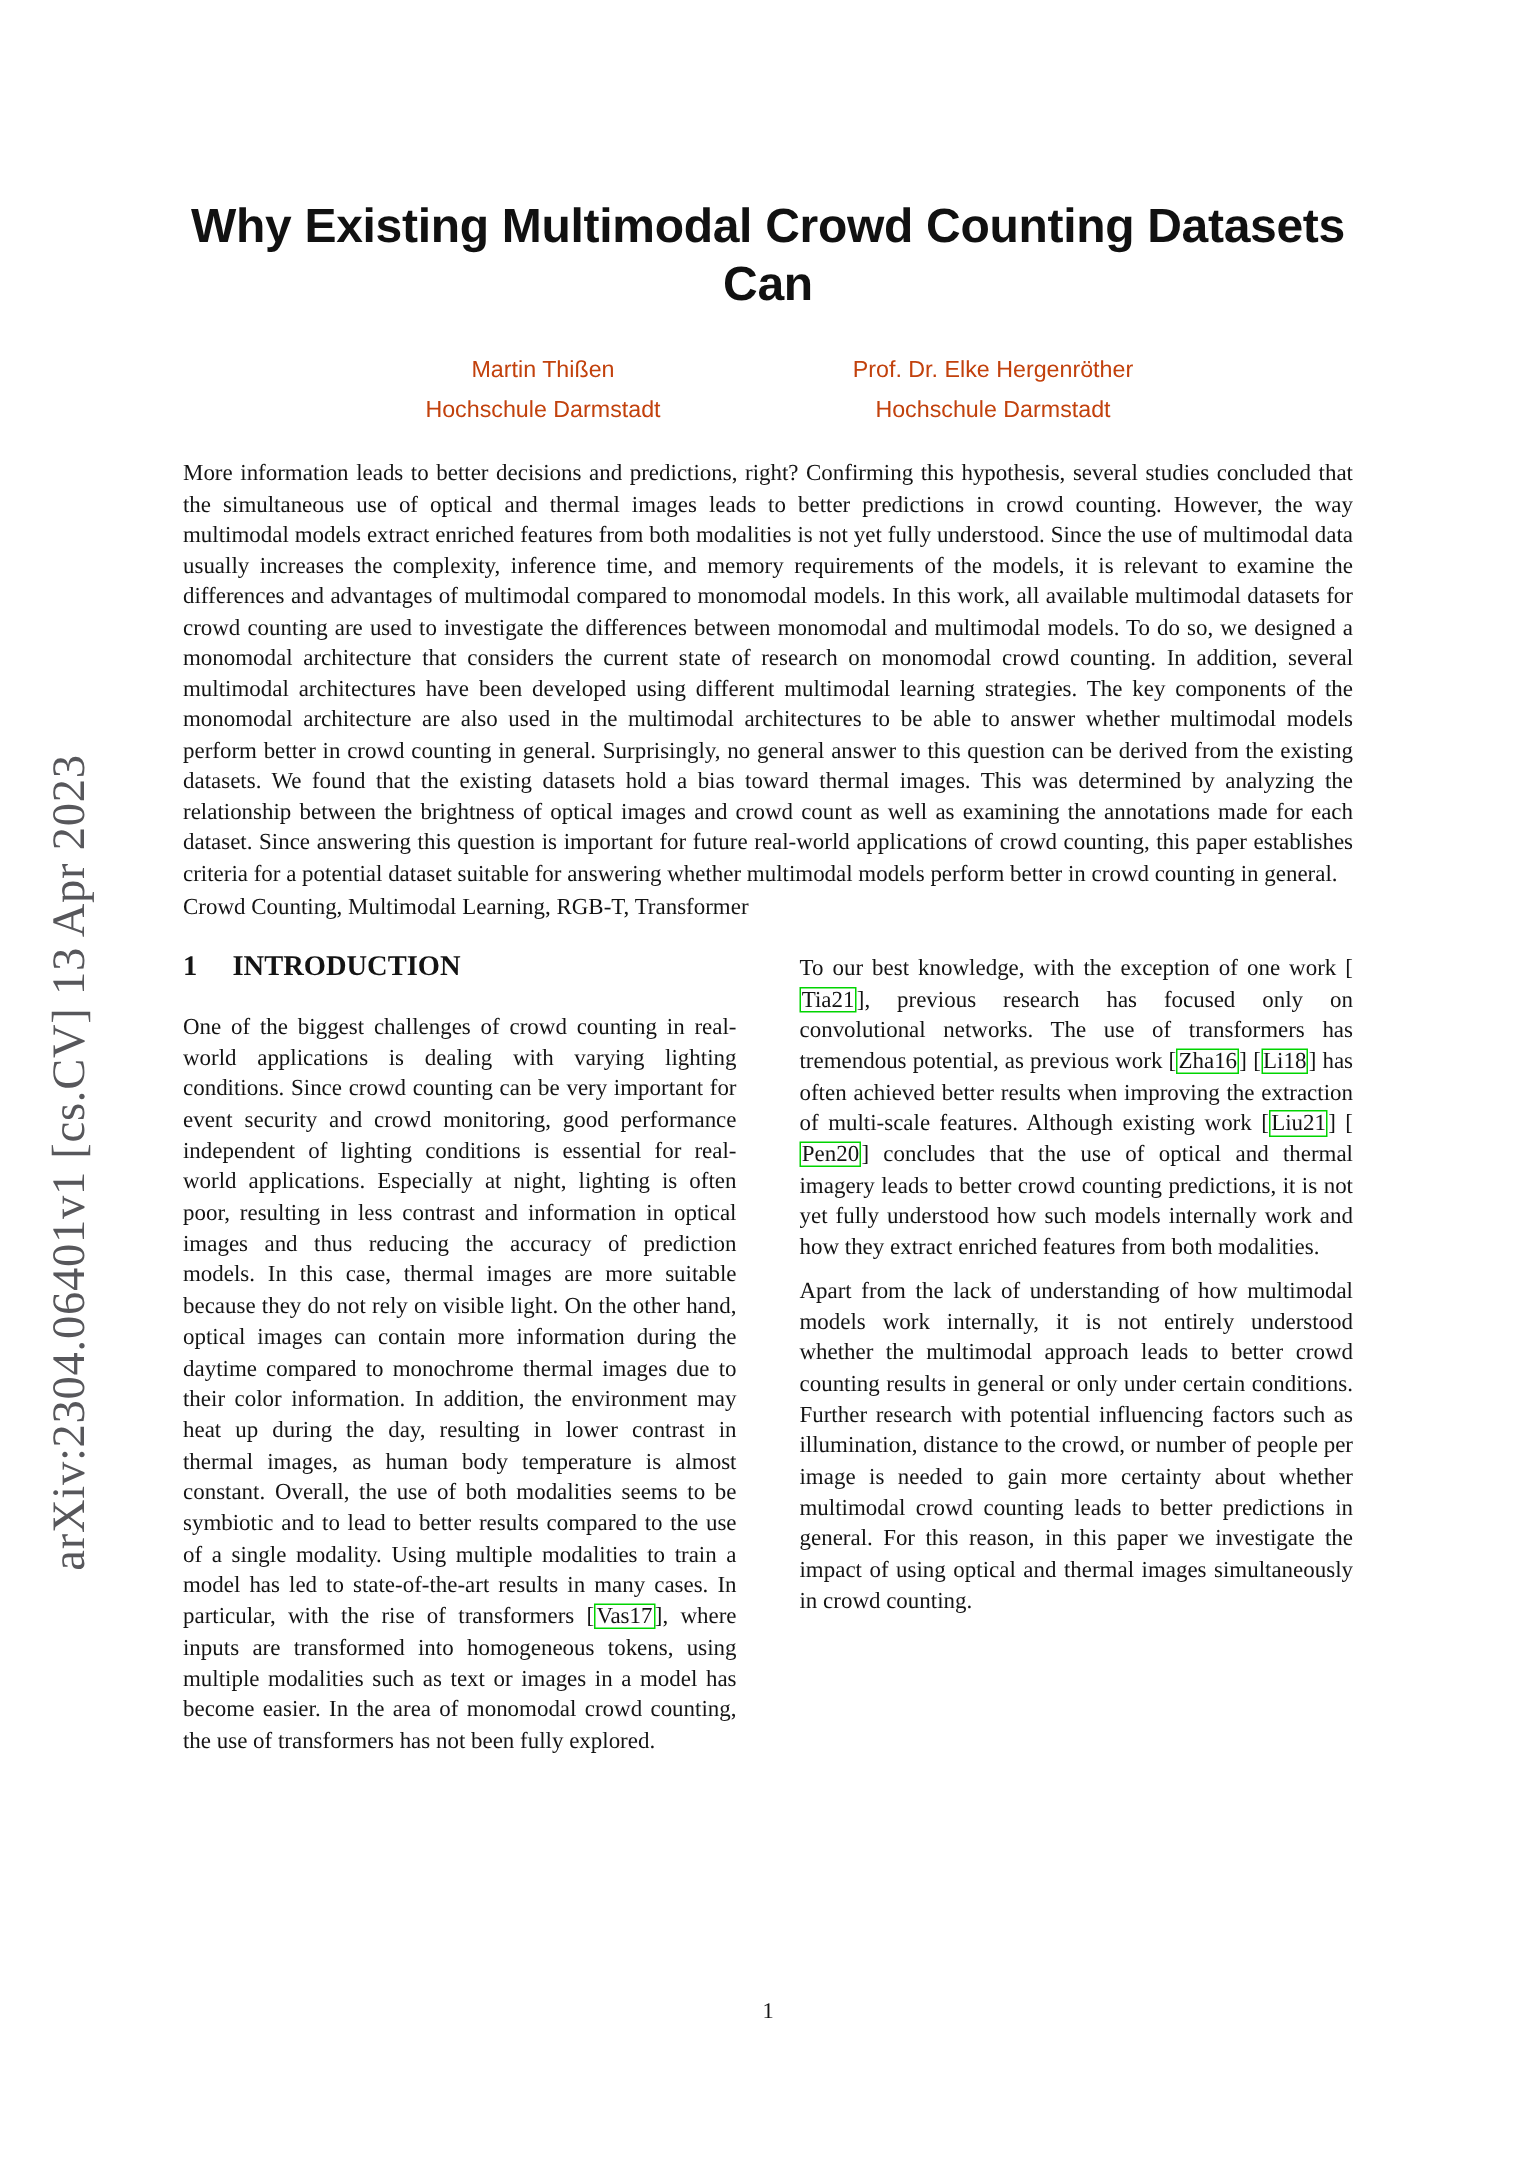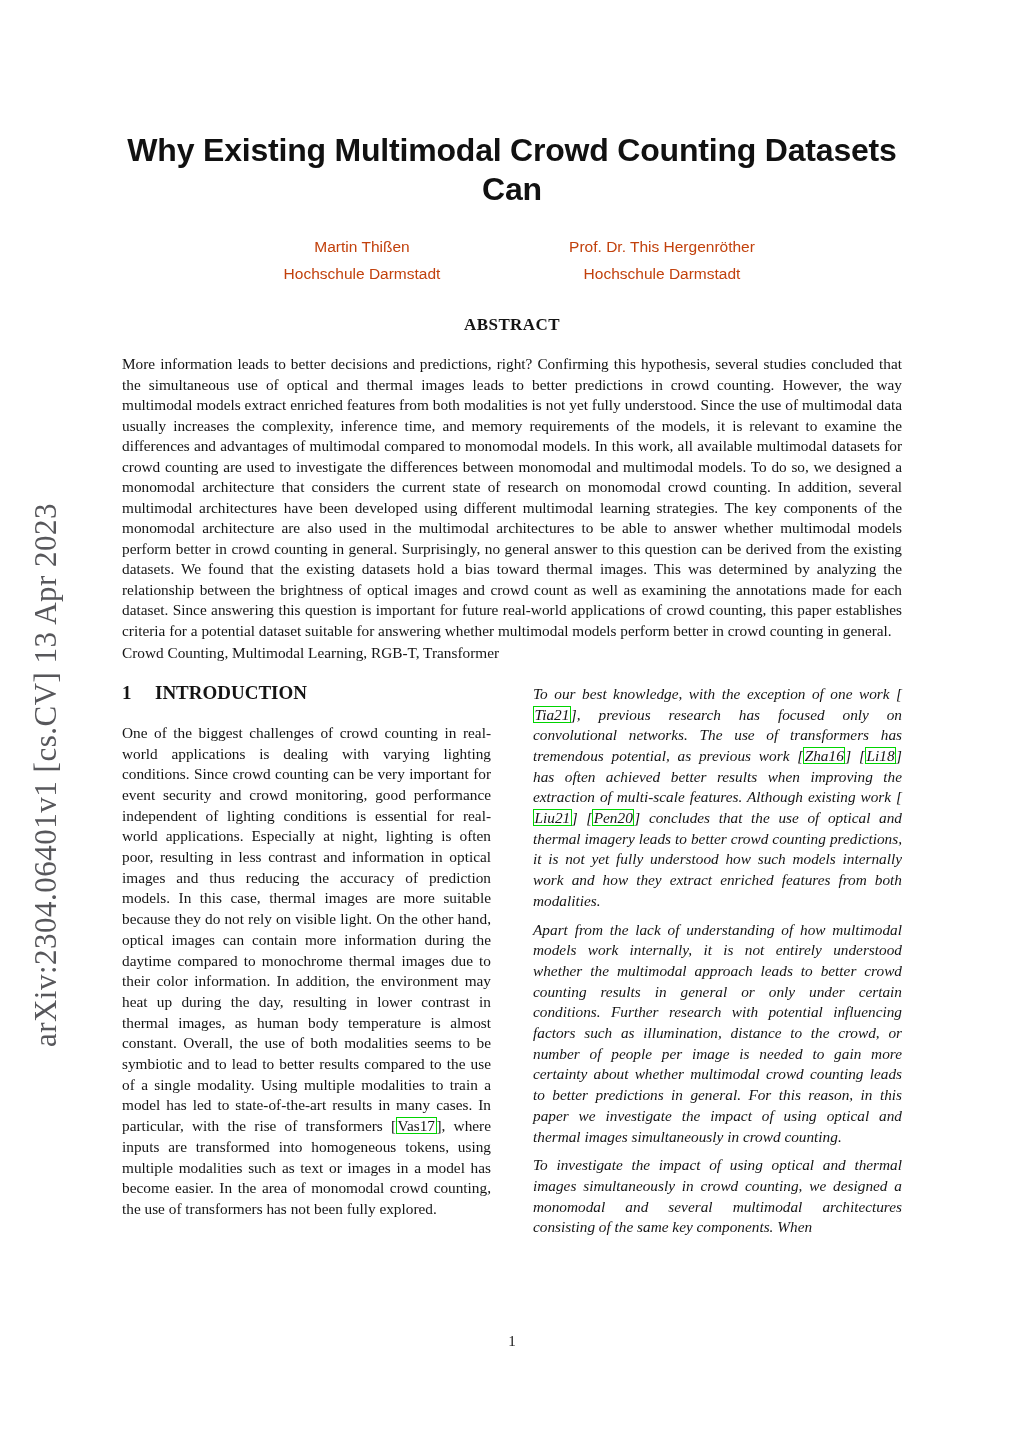--- a/index.html
+++ b/index.html
@@ -97,21 +97,21 @@
   }
   .section-number { display: inline-block; width: 33px; }
 
   .body-par {
     font-size: 15.3px;
     line-height: 20.7px;
     text-align: justify;
     hyphens: auto;
     -webkit-hyphens: auto;
   }
-  .col-right .body-par { margin-bottom: 8px; font-style: italic; }
+  .col-right .body-par { margin-bottom: 8px; }
   .col-right { padding-top: 4px; }
 
   .cite {
     border: 1px solid #00d400;
     padding: 0 0.5px;
     line-height: 1;
     display: inline-block;
     cursor: pointer;
   }
 
@@ -133,44 +133,42 @@
   <div class="content">
 
     <h1 class="title"><span>Why Existing Multimodal Crowd Counting Datasets Can</span><br></h1>
 
     <div class="authors">
       <div class="author-block">
         <div class="author-name">Martin Thißen</div>
         <div class="author-affiliation">Hochschule Darmstadt</div>
       </div>
       <div class="author-block">
-        <div class="author-name">Prof. Dr. This Hergenröther</div>
+        <div class="author-name">Prof. Dr. Elke Hergenröther</div>
         <div class="author-affiliation">Hochschule Darmstadt</div>
       </div>
     </div>
 
-    <div class="abstract-heading">ABSTRACT</div>
 
     <p class="abstract-text">More information leads to better decisions and predictions, right?  Confirming this hypothesis, several studies concluded that the simultaneous use of optical and thermal images leads to better predictions in crowd counting. However, the way multimodal models extract enriched features from both modalities is not yet fully understood. Since the use of multimodal data usually increases the complexity, inference time, and memory requirements of the models, it is relevant to examine the differences and advantages of multimodal compared to monomodal models. In this work, all available multimodal datasets for crowd counting are used to investigate the differences between monomodal and multimodal models. To do so, we designed a monomodal architecture that considers the current state of research on monomodal crowd counting. In addition, several multimodal architectures have been developed using different multimodal learning strategies. The key components of the monomodal architecture are also used in the multimodal architectures to be able to answer whether multimodal models perform better in crowd counting in general.  Surprisingly, no general answer to this question can be derived from the existing datasets. We found that the existing datasets hold a bias toward thermal images.  This was determined by analyzing the relationship between the brightness of optical images and crowd count as well as examining the annotations made for each dataset. Since answering this question is important for future real-world applications of crowd counting, this paper establishes criteria for a potential dataset suitable for answering whether multimodal models perform better in crowd counting in general.</p>
 
 
     <p class="keywords-text">Crowd Counting, Multimodal Learning, RGB-T, Transformer</p>
 
     <div class="two-col">
 
       <div class="col col-left">
         <div class="section-heading"><span class="section-number">1</span><span>INTRODUCTION</span></div>
 
         <p class="body-par">One of the biggest challenges of crowd counting in real-world applications is dealing with varying lighting conditions.  Since crowd counting can be very important for event security and crowd monitoring, good performance independent of lighting conditions is essential for real-world applications. Especially at night, lighting is often poor, resulting in less contrast and information in optical images and thus reducing the accuracy of prediction models.  In this case, thermal images are more suitable because they do not rely on visible light.  On the other hand, optical images can contain more information during the daytime compared to monochrome thermal images due to their color information.  In addition, the environment may heat up during the day, resulting in lower contrast in thermal images, as human body temperature is almost constant.  Overall, the use of both modalities seems to be symbiotic and to lead to better results compared to the use of a single modality.  Using multiple modalities to train a model has led to state-of-the-art results in many cases.  In particular, with the rise of transformers [<span class="cite">Vas17</span>], where inputs are transformed into homogeneous tokens, using multiple modalities such as text or images in a model has become easier.  In the area of monomodal crowd counting, the use of transformers has not been fully explored.</p>
       </div>
 
       <div class="col col-right">
         <p class="body-par">To our best knowledge, with the exception of one work [<span class="cite">Tia21</span>], previous research has focused only on convolutional networks. The use of transformers has tremendous potential, as previous work [<span class="cite">Zha16</span>] [<span class="cite">Li18</span>] has often achieved better results when improving the extraction of multi-scale features.  Although existing work [<span class="cite">Liu21</span>] [<span class="cite">Pen20</span>] concludes that the use of optical and thermal imagery leads to better crowd counting predictions, it is not yet fully understood how such models internally work and how they extract enriched features from both modalities.</p>
         <p class="body-par">Apart from the lack of understanding of how multimodal models work internally, it is not entirely understood whether the multimodal approach leads to better crowd counting results in general or only under certain conditions.  Further research with potential influencing factors such as illumination, distance to the crowd, or number of people per image is needed to gain more certainty about whether multimodal crowd counting leads to better predictions in general. For this reason, in this paper we investigate the impact of using optical and thermal images simultaneously in crowd counting.</p>
-        <p class="body-par">To investigate the impact of using optical and thermal images simultaneously in crowd counting, we designed a monomodal and several multimodal architectures consisting of the same key components.  When</p>
       </div>
 
     </div>
 
   </div>
 
   <div class="page-number">1</div>
 
 </div>
 

